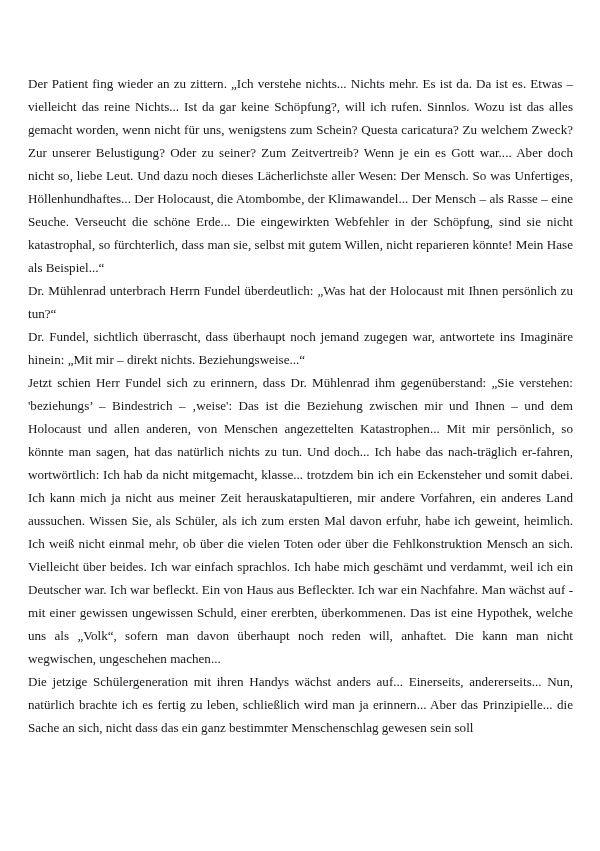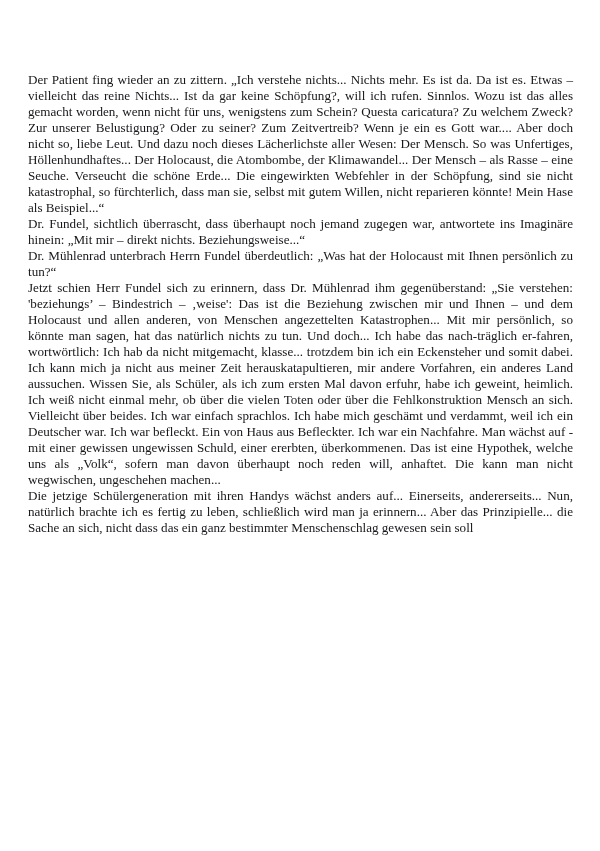--- a/index.html
+++ b/index.html
@@ -22,21 +22,21 @@
     box-sizing: border-box;
   }
   .text-column {
     position: absolute;
     left: 28px;
     top: 72px;
     width: 545px;
     text-align: justify;
     text-justify: inter-word;
     font-size: 13.1px;
-    line-height: 16px;
+    line-height: 23px;
     color: #17161a;
     -webkit-font-smoothing: antialiased;
   }
   .para {
     margin: 0;
     padding: 0;
     text-indent: 0;
     text-align: justify;
     hyphens: none;
     -webkit-hyphens: none;
@@ -45,18 +45,18 @@
   .para:last-child {
     text-align: justify;
   }
 </style>
 </head>
 <body>
 
 <div class="page">
   <div class="text-column">
     <p class="para">Der Patient fing wieder an zu zittern. „Ich verstehe nichts... Nichts mehr. Es ist da. Da ist es. Etwas – vielleicht das reine Nichts... Ist da gar keine Schöpfung?, will ich rufen. Sinnlos. Wozu ist das alles gemacht worden, wenn nicht für uns, wenigstens zum Schein? Questa caricatura? Zu welchem Zweck? Zur unserer Belustigung? Oder zu seiner? Zum Zeitvertreib? Wenn je ein es Gott war.... Aber doch nicht so, liebe Leut. Und dazu noch dieses Lächerlichste aller Wesen: Der Mensch. So was Unfertiges, Höllenhundhaftes... Der Holocaust, die Atombombe, der Klimawandel... Der Mensch – als Rasse – eine Seuche. Verseucht die schöne Erde... Die eingewirkten Webfehler in der Schöpfung, sind sie nicht katastrophal, so fürchterlich, dass man sie, selbst mit gutem Willen, nicht reparieren könnte! Mein Hase als Beispiel...“</p>
+    <p class="para">Dr. Mühlenrad unterbrach Herrn Fundel überdeutlich: „Was hat der Holocaust mit Ihnen persönlich zu tun?“</p>
     <p class="para">Dr. Fundel, sichtlich überrascht, dass überhaupt noch jemand zugegen war, antwortete ins Imaginäre hinein: „Mit mir – direkt nichts. Beziehungsweise...“</p>
-    <p class="para">Dr. Mühlenrad unterbrach Herrn Fundel überdeutlich: „Was hat der Holocaust mit Ihnen persönlich zu tun?“</p>
     <p class="para">Jetzt schien Herr Fundel sich zu erinnern, dass Dr. Mühlenrad ihm gegenüberstand: „Sie verstehen: 'beziehungs’ – Bindestrich – ‚weise': Das ist die Beziehung zwischen mir und Ihnen – und dem Holocaust und allen anderen, von Menschen angezettelten Katastrophen... Mit mir persönlich, so könnte man sagen, hat das natürlich nichts zu tun. Und doch... Ich habe das nach-träglich er-fahren, wortwörtlich: Ich hab da nicht mitgemacht, klasse... trotzdem bin ich ein Eckensteher und somit dabei. Ich kann mich ja nicht aus meiner Zeit herauskatapultieren, mir andere Vorfahren, ein anderes Land aussuchen. Wissen Sie, als Schüler, als ich zum ersten Mal davon erfuhr, habe ich geweint, heimlich. Ich weiß nicht einmal mehr, ob über die vielen Toten oder über die Fehlkonstruktion Mensch an sich. Vielleicht über beides. Ich war einfach sprachlos. Ich habe mich geschämt und verdammt, weil ich ein Deutscher war. Ich war befleckt. Ein von Haus aus Befleckter. Ich war ein Nachfahre. Man wächst auf - mit einer gewissen ungewissen Schuld, einer ererbten, überkommenen. Das ist eine Hypothek, welche uns als „Volk“, sofern man davon überhaupt noch reden will, anhaftet. Die kann man nicht wegwischen, ungeschehen machen...</p>
     <p class="para">Die jetzige Schülergeneration mit ihren Handys wächst anders auf... Einerseits, andererseits... Nun, natürlich brachte ich es fertig zu leben, schließlich wird man ja erinnern... Aber das Prinzipielle... die Sache an sich, nicht dass das ein ganz bestimmter Menschenschlag gewesen sein soll</p>
   </div>
 </div>
 
 </body></html>

